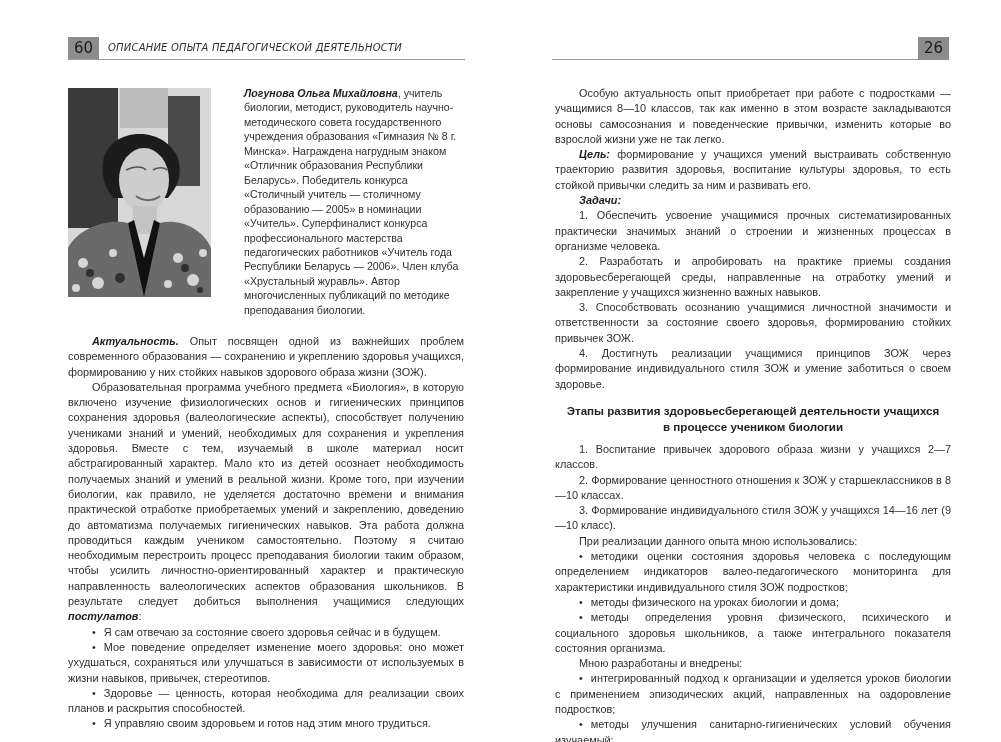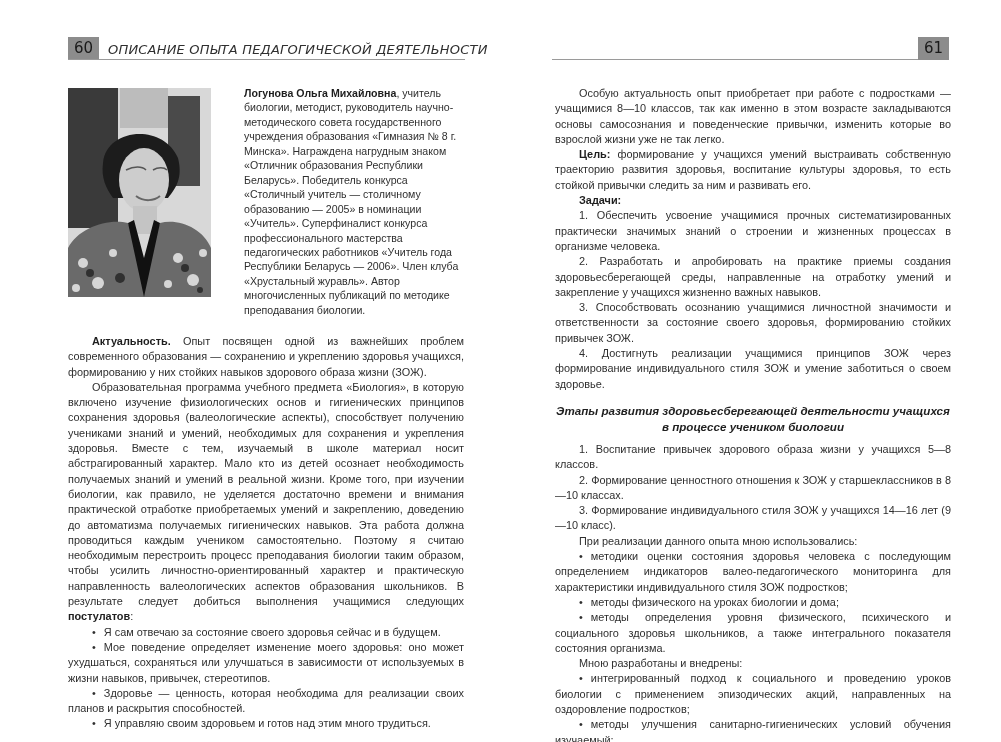--- a/index.html
+++ b/index.html
@@ -10,42 +10,42 @@
   .page { position: absolute; top: 0; height: 742px; }
   .page.left { left: 0; width: 500px; margin-left: 16px; }
   .page.right { left: 500px; width: 501px; }
   .pnum {
     position: absolute; top: 37px; height: 23px; width: 31px; background: #8c8c8c;
     color: #1a1a1a; font-size: 15px; line-height: 23px; text-align: center;
     font-family: "DejaVu Sans", sans-serif;
   }
   .rule { position: absolute; top: 59px; height: 1px; background: #9a9a9a; }
   .running-title {
-    position: absolute; top: 42px; left: 92px; font-style: italic; font-size: 13px;
+    position: absolute; top: 42px; left: 92px; font-style: italic; font-size: 10px;
     letter-spacing: 0.2px; color: #2f2f2f; font-family: "DejaVu Sans", sans-serif; white-space: nowrap;
   }
   .photo {
     position: absolute; left: 52px; top: 88px; width: 143px; height: 209px; overflow: hidden;
     background: #cfcfcf;
   }
   .bio {
     position: absolute; left: 228px; top: 86px; width: 222px; font-size: 10.6px; line-height: 14.45px;
     color: #2f2f2f; text-align: left;
   }
   .text {
     font-size: 10.9px; line-height: 15.3px; color: #2f2f2f; text-align: justify;
   }
   .text p { margin: 0; text-indent: 24px; }
   .col-left { position: absolute; left: 52px; top: 334px; width: 396px; }
   .col-right { position: absolute; left: 55px; top: 80px; width: 396px; margin-top: 6px; }
   .sub-heading {
-    text-align: center; font-weight: bold; font-style: italic; font-size: 11.6px; line-height: 16px;
+    text-align: center; font-weight: bold; font-size: 11.6px; line-height: 16px;
     margin: 11px 0 7px 0; color: #1f1f1f;
   }
-  b { color: #1e1e1e; }
+  b { color: #1e1e1e; font-style: italic; }
   .bullet::before { content: "•"; margin-right: 8px; }
 </style>
 </head>
 <body>
 
 <div class="page left">
   <div class="pnum" style="left:52px;">60</div>
   <div class="rule" style="left:52px; width:397px;"></div>
   <div class="running-title">ОПИСАНИЕ ОПЫТА ПЕДАГОГИЧЕСКОЙ ДЕЯТЕЛЬНОСТИ</div>
 
@@ -91,40 +91,40 @@
     <p><span>Образовательная программа учебного предмета «Биология», в которую включено изучение физиологических основ и гигиенических принципов сохранения здоровья (валеологические аспекты), способствует получению учениками знаний и умений, необходимых для сохранения и укрепления здоровья. Вместе с тем, изучаемый в школе материал носит абстрагированный характер. Мало кто из детей осознает необходимость получаемых знаний и умений в реальной жизни. Кроме того, при изучении биологии, как правило, не уделяется достаточно времени и внимания практической отработке приобретаемых умений и закреплению, доведению до автоматизма получаемых гигиенических навыков. Эта работа должна проводиться каждым учеником самостоятельно. Поэтому я считаю необходимым перестроить процесс преподавания биологии таким образом, чтобы усилить личностно-ориентированный характер и практическую направленность валеологических аспектов образования школьников. В результате следует добиться выполнения учащимися следующих </span><b>постулатов</b><span>:</span></p>
     <p class="bullet">Я сам отвечаю за состояние своего здоровья сейчас и в будущем.</p>
     <p class="bullet">Мое поведение определяет изменение моего здоровья: оно может ухудшаться, сохраняться или улучшаться в зависимости от используемых в жизни навыков, привычек, стереотипов.</p>
     <p class="bullet">Здоровье — ценность, которая необходима для реализации своих планов и раскрытия способностей.</p>
     <p class="bullet">Я управляю своим здоровьем и готов над этим много трудиться.</p>
   </div>
 </div>
 
 <div class="page right">
   <div class="rule" style="left:52px; width:397px;"></div>
-  <div class="pnum" style="left:418px;">61</div>
+  <div class="pnum" style="left:418px;">26</div>
 
   <div class="col-right text">
     <p>Особую актуальность опыт приобретает при работе с подростками — учащимися 8—10 классов, так как именно в этом возрасте закладываются основы самосознания и поведенческие привычки, изменить которые во взрослой жизни уже не так легко.</p>
     <p><b>Цель:</b><span> формирование у учащихся умений выстраивать собственную траекторию развития здоровья, воспитание культуры здоровья, то есть стойкой привычки следить за ним и развивать его.</span></p>
     <p><b>Задачи:</b></p>
     <p>1. Обеспечить усвоение учащимися прочных систематизированных практически значимых знаний о строении и жизненных процессах в организме человека.</p>
     <p>2. Разработать и апробировать на практике приемы создания здоровьесберегающей среды, направленные на отработку умений и закрепление у учащихся жизненно важных навыков.</p>
     <p>3. Способствовать осознанию учащимися личностной значимости и ответственности за состояние своего здоровья, формированию стойких привычек ЗОЖ.</p>
     <p>4. Достигнуть реализации учащимися принципов ЗОЖ через формирование индивидуального стиля ЗОЖ и умение заботиться о своем здоровье.</p>
 
     <div class="sub-heading">
       <div>Этапы развития здоровьесберегающей деятельности учащихся</div>
       <div>в процессе учеником биологии</div>
     </div>
 
-    <p>1. Воспитание привычек здорового образа жизни у учащихся 5—8 классов.</p>
+    <p>1. Воспитание привычек здорового образа жизни у учащихся 2—7 классов.</p>
     <p>2. Формирование ценностного отношения к ЗОЖ у старшеклассников в 8—10 классах.</p>
     <p>3. Формирование индивидуального стиля ЗОЖ у учащихся 14—16 лет (9—10 класс).</p>
     <p>При реализации данного опыта мною использовались:</p>
     <p class="bullet">методики оценки состояния здоровья человека с последующим определением индикаторов валео-педагогического мониторинга для характеристики индивидуального стиля ЗОЖ подростков;</p>
     <p class="bullet">методы физического на уроках биологии и дома;</p>
     <p class="bullet">методы определения уровня физического, психического и социального здоровья школьников, а также интегрального показателя состояния организма.</p>
     <p>Мною разработаны и внедрены:</p>
-    <p class="bullet">интегрированный подход к социального и проведению уроков биологии с применением эпизодических акций, направленных на оздоровление подростков;</p>
+    <p class="bullet">интегрированный подход к организации и уделяется уроков биологии с применением эпизодических акций, направленных на оздоровление подростков;</p>
     <p class="bullet">методы улучшения санитарно-гигиенических условий обучения изучаемый;</p>
   </div>
 </div>
 
 </body></html>

